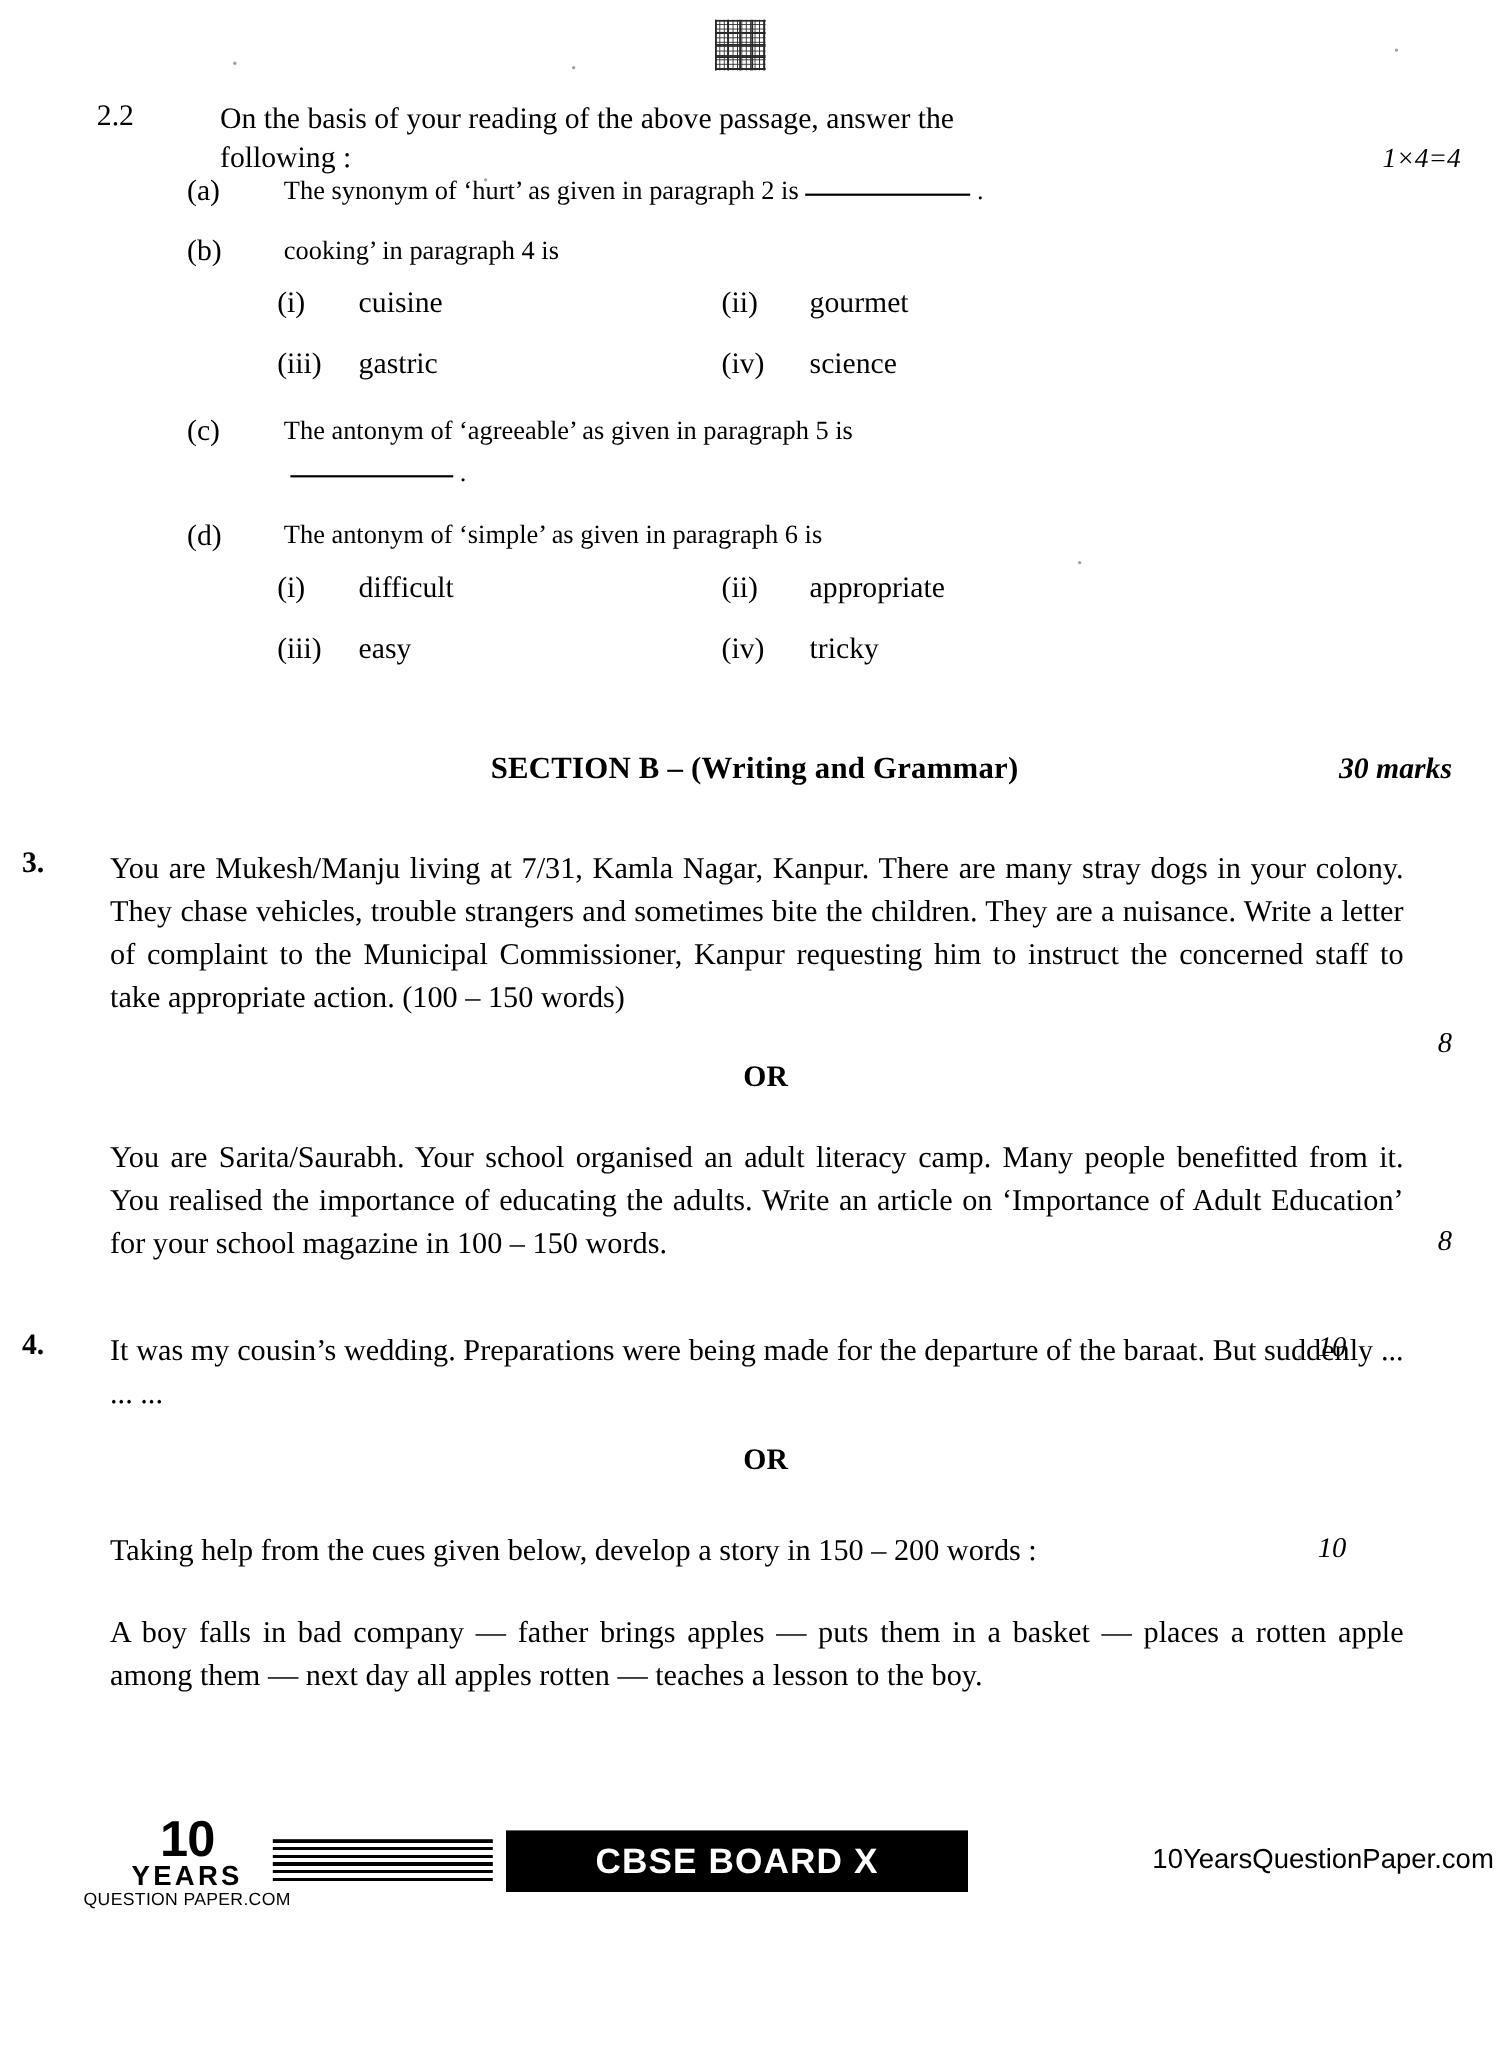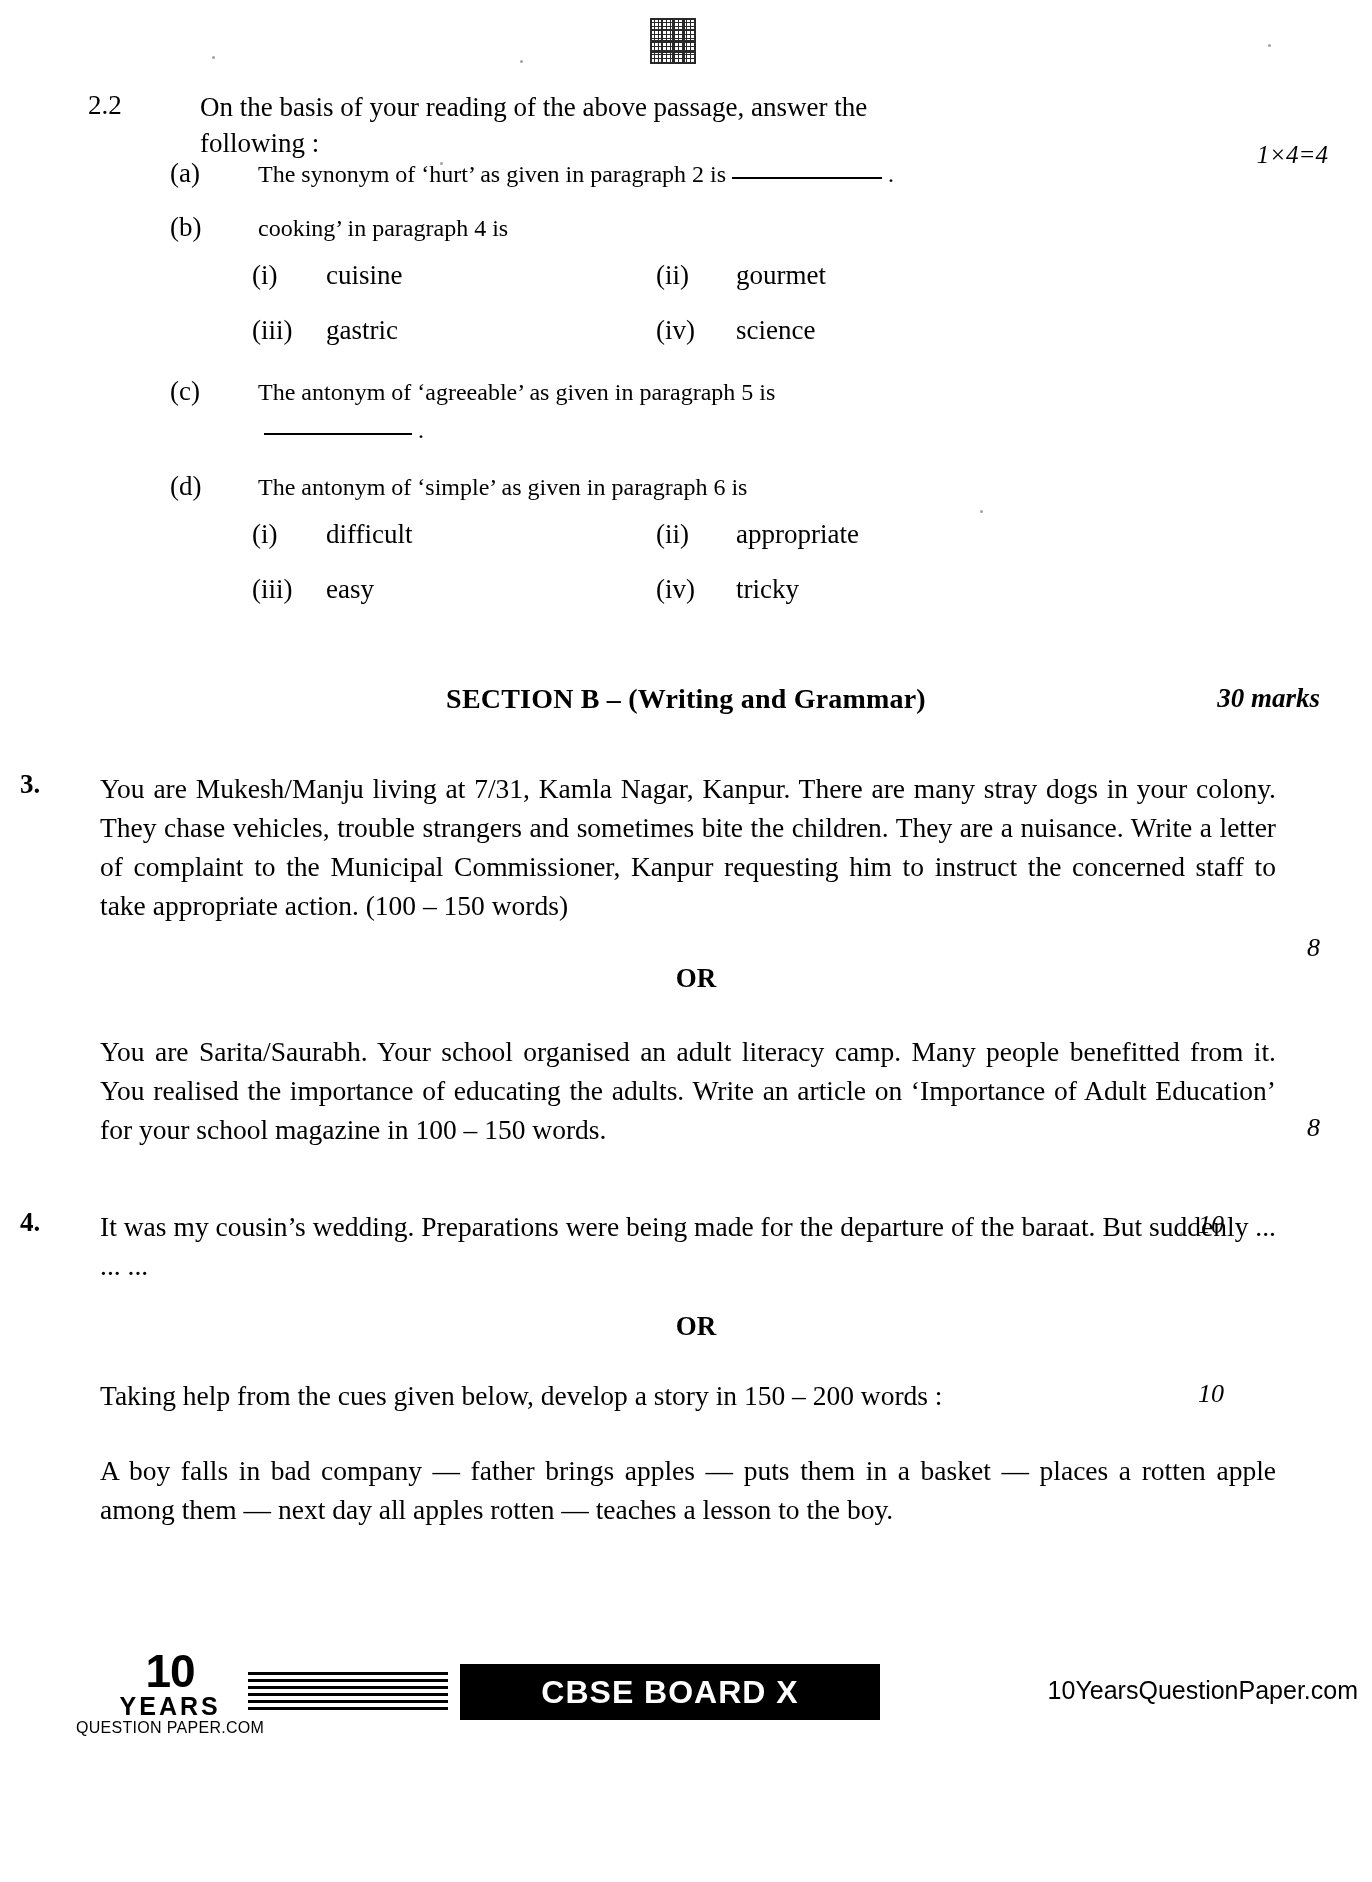--- a/index.html
+++ b/index.html
@@ -267,21 +267,21 @@
   </div>
 
   <div class="content">
 
     <div class="q22">
       <div class="lbl">2.2</div>
       <div class="txt">
         <div style="text-align:justify;">On the basis of your reading of the above passage, answer the</div>
         <div style="position:relative;">
           <span>following :</span>
-          <span class="marks" style="right:-82px; top:12px;">1×4=4</span>
+          <span class="marks" style="right:-82px; top:2px;">1×4=4</span>
         </div>
       </div>
     </div>
 
     <div class="sub" style="margin-top:68px;">
       <div class="slabel">(a)</div>
       <div class="sbody">
         <span>The synonym of ‘hurt’ as given in paragraph 2 is</span><span class="blank-line"></span><span>.</span>
       </div>
     </div>
@@ -350,21 +350,21 @@
       </div>
     </div>
 
     <div class="bigq" style="margin-top:48px;">
       <div class="bq-num">4.</div>
       <div class="bq-body lastline" style="text-align:left;position:relative;">
         <span class="mark-right" style="top:0px;">10</span>
       </div>
       <div class="bq-body" style="margin-top:6px;">It was my cousin’s wedding. Preparations were being made for the departure of the baraat. But suddenly ... ... ...</div>
       <div class="or" style="margin-top:26px;">OR</div>
-      <div class="para" style="text-align:left;position:relative;margin-top:34px;">
+      <div class="para" style="text-align:left;position:relative;margin-top:47px;">
         <span>Taking help from the cues given below, develop a story in 150 – 200 words :</span>
         <span class="mark-right" style="top:0px;">10</span>
       </div>
       <div class="para" style="margin-top:36px;">A boy falls in bad company — father brings apples — puts them in a basket — places a rotten apple among them — next day all apples rotten — teaches a lesson to the boy.</div>
     </div>
 
   </div>
 
   <div class="footer">
     <div class="footer-logo">

